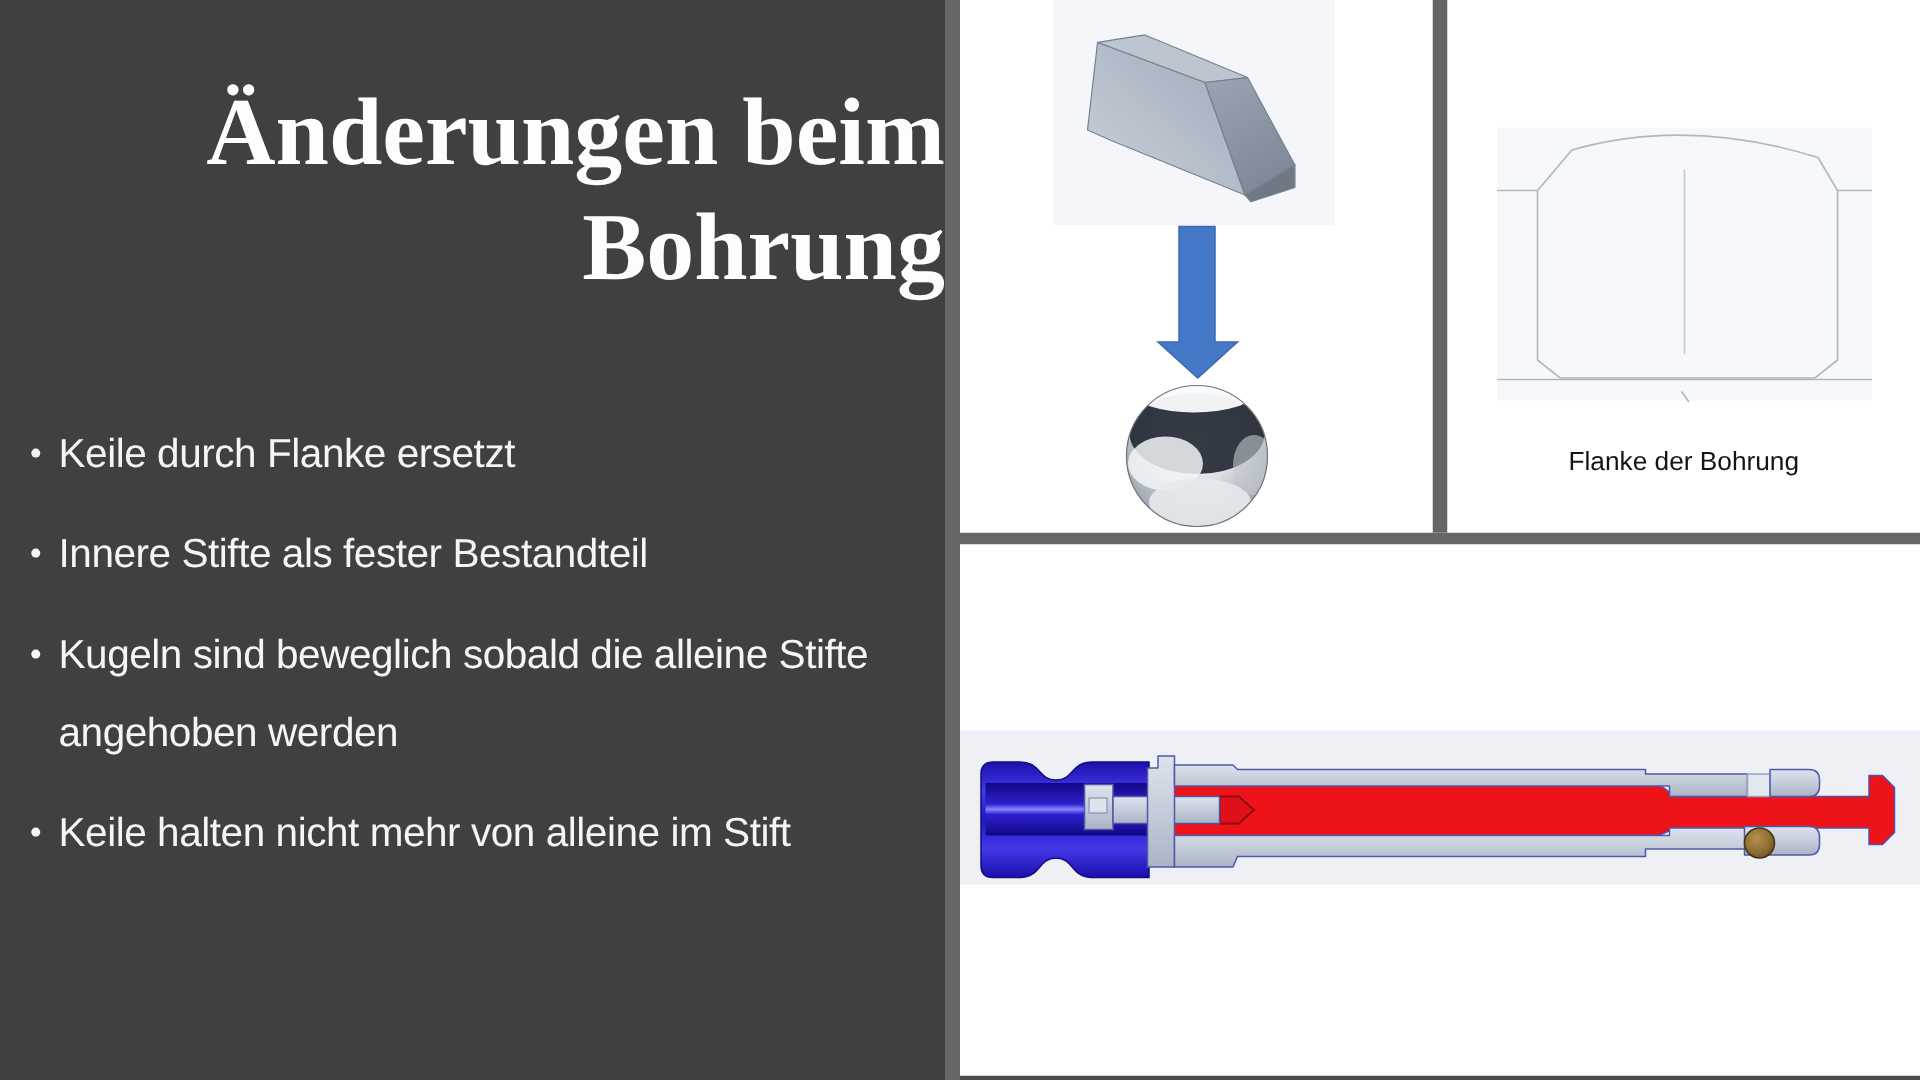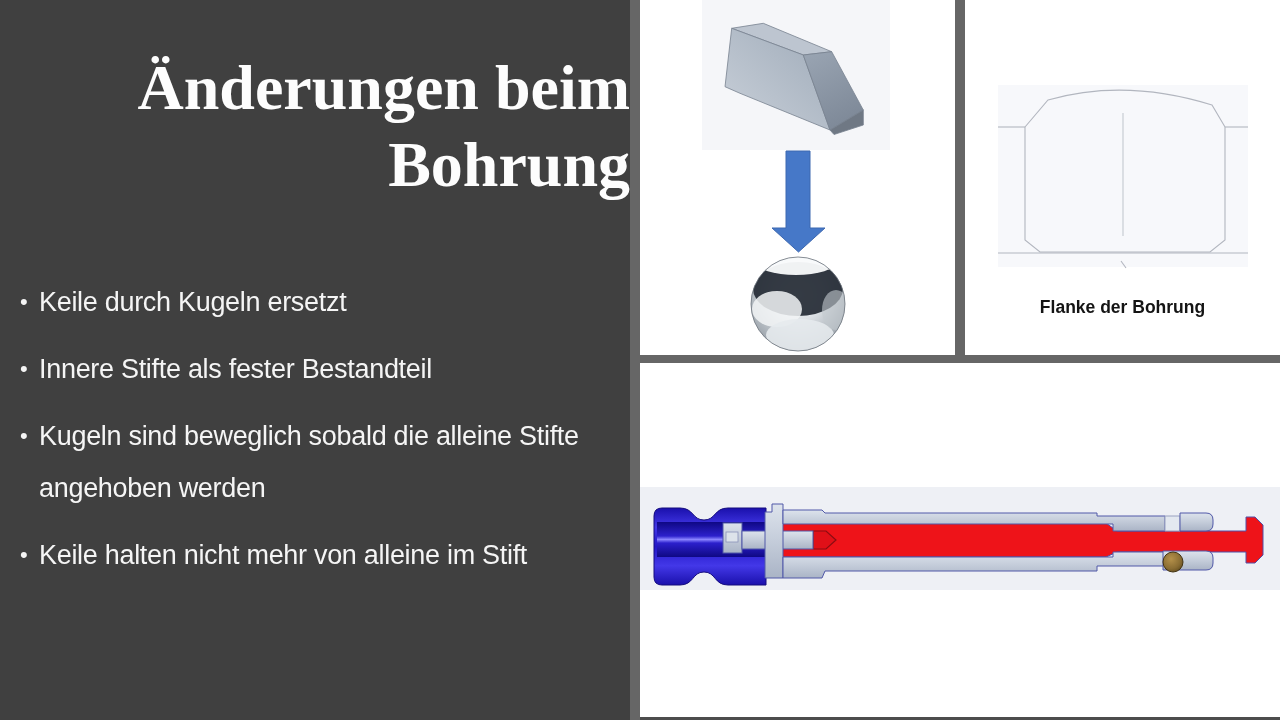--- a/index.html
+++ b/index.html
@@ -14,40 +14,40 @@
   .bullets li{position:relative;max-width:572px;padding-left:19px;line-height:52px;margin-bottom:15px;}
   .bullets li .dot{position:absolute;left:0;top:0;font-size:22px;}
   
   .divider-v-main{position:absolute;left:630px;top:0;width:10px;height:720px;background:#666666;}
   .divider-v-top{position:absolute;left:955px;top:0;width:10px;height:355px;background:#666666;}
   .divider-h{position:absolute;left:640px;top:355px;width:640px;height:8px;background:#666666;}
   .bottom-strip{position:absolute;left:640px;top:717px;width:640px;height:3px;background:#4d4d4d;}
   
   .panel{position:absolute;background:#ffffff;}
   .panel-wedge{left:640px;top:0;width:315px;height:355px;}
-  .panel-flank{left:965px;top:0;width:315px;height:355px;font-weight:bold;}
+  .panel-flank{left:965px;top:0;width:315px;height:355px;}
   .panel-section{left:640px;top:363px;width:640px;height:354px;}
   .flank-caption{position:absolute;left:0;top:297px;width:315px;text-align:center;
                  font-size:17.5px;color:#141414;letter-spacing:0;}
   svg{display:block;}
 </style>
 </head>
 <body>
 
 <div class="slide">
 
   <div class="left-panel">
     <h1 class="title">
       <span>Änderungen beim</span><br>
       <span>Bohrung</span>
     </h1>
     <ul class="bullets">
       <li>
         <span class="dot">•</span>
-        <span>Keile durch Kugeln ersetzt</span></li>
+        <span>Keile durch Flanke ersetzt</span></li>
       <li>
         <span class="dot">•</span>
         <span>Innere Stifte als fester Bestandteil</span></li>
       <li>
         <span class="dot">•</span>
         <span>Kugeln sind beweglich sobald die alleine Stifte angehoben werden</span></li>
       <li>
         <span class="dot">•</span>
         <span>Keile halten nicht mehr von alleine im Stift</span></li>
     </ul>

